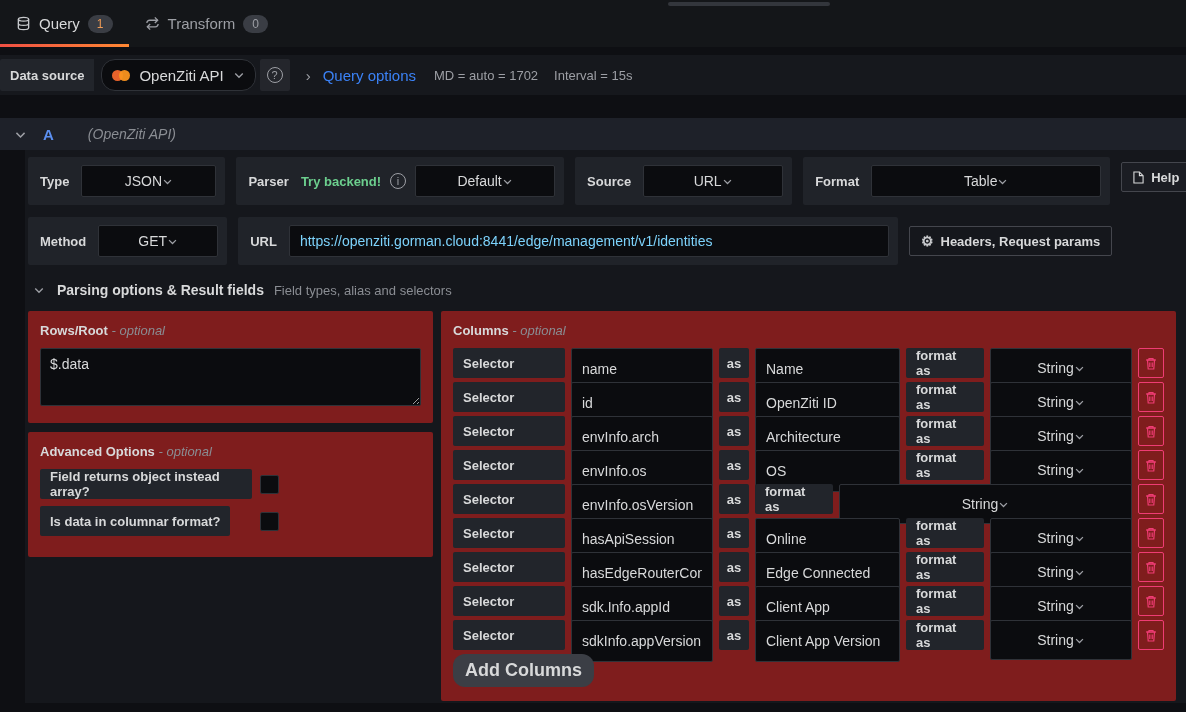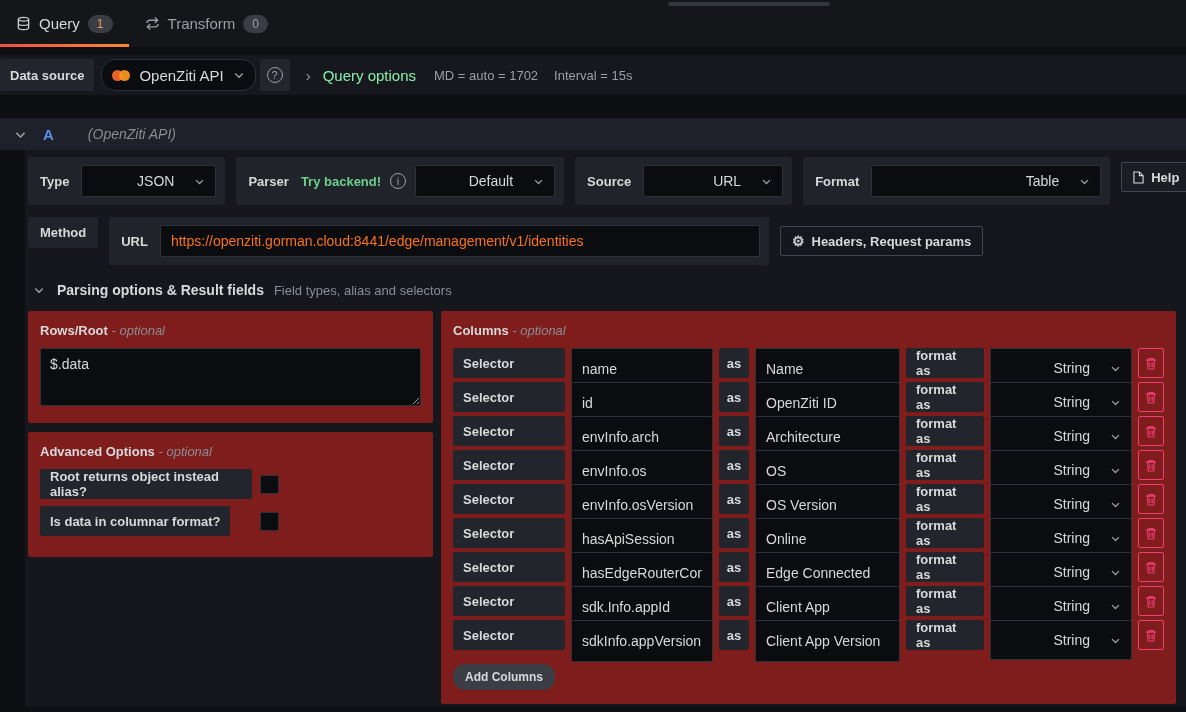--- a/index.html
+++ b/index.html
@@ -24,37 +24,37 @@
   .toolbar { margin-top:8px; height:40px; background:#16181d; display:flex; align-items:center; }
   .ds-label { background:#22252b; height:32px; display:flex; align-items:center; padding:0 10px; font-weight:bold; border-radius:2px 0 0 2px; }
   .ds-picker { background:#0b0c0f; border:1px solid #2f3238; height:32px; display:flex; align-items:center; gap:9px; padding:0 10px; margin-left:7px; border-radius:14px; cursor:pointer; font-size:15px; }
   .ziti-logo { display:inline-flex; align-items:center; }
   .ziti-logo i { width:11px; height:11px; border-radius:50%; display:inline-block; }
   .ziti-logo .c1 { background:#e8622b; }
   .ziti-logo .c2 { background:#f9941f; margin-left:-4px; opacity:.95; }
   .ds-help { width:30px; height:32px; background:#24262c; border:none; display:flex; align-items:center; justify-content:center; border-radius:2px; margin-left:4px; cursor:pointer; }
   .circle-glyph { width:16px; height:16px; border:1px solid #9d9fa5; border-radius:50%; color:#9d9fa5; font-size:11px; display:flex; align-items:center; justify-content:center; line-height:1; }
   .crumb { color:#9d9fa5; margin:0 6px 0 16px; font-size:15px; }
-  .query-options { color:#86efac; font-size:15px; margin:0 18px 0 6px; cursor:pointer; text-decoration:none; }
+  .query-options { color:#3b82f6; font-size:15px; margin:0 18px 0 6px; cursor:pointer; text-decoration:none; }
   .stat { color:#9d9fa5; font-size:13px; margin-right:16px; }
 
   
   .query-header { margin-top:23px; height:32px; background:#1e2129; display:flex; align-items:center; padding:0 14px; cursor:pointer; }
   .refid { color:#5b8ff0; font-weight:bold; font-size:15px; margin-left:16px; }
   .ds-hint { color:#8a8d93; font-style:italic; margin-left:34px; font-size:14px; }
 
   
   .query-body { margin-left:25px; background:#15171c; padding:7px 10px 2px 3px; }
   .form-row { display:flex; gap:11px; margin-bottom:12px; align-items:flex-start; }
   .fgroup { background:#202329; padding:8px 9px; display:flex; align-items:center; gap:9px; border-radius:2px; }
   .glabel { font-weight:bold; padding:0 3px; white-space:nowrap; }
   .hint-green { color:#6ccf8e; font-weight:bold; white-space:nowrap; }
-  .select { background:#0b0c0f; border:1px solid #2f3238; border-radius:2px; height:32px; display:flex; align-items:center; justify-content:flex-end; padding:0 10px; gap:20px; font-size:14px; color:#d8d9da; cursor:pointer; }
+  .select { background:#0b0c0f; border:1px solid #2f3238; border-radius:2px; height:32px; display:flex; align-items:center; justify-content:center; padding:0 10px; gap:0; font-size:14px; color:#d8d9da; cursor:pointer; }
   .w135{width:135px}.w140{width:140px}.w230{width:230px}.w120{width:120px}
-  .text-input { background:#0b0c0f; border:1px solid #2f3238; border-radius:2px; height:32px; padding:0 10px; color:#f97316; font-size:14px; font-family:inherit; }
+  .text-input { background:#0b0c0f; border:1px solid #2f3238; border-radius:2px; height:32px; padding:0 10px; color:#7dd3fc; font-size:14px; font-family:inherit; }
   .btn { background:#1b1d23; border:1px solid #44464d; color:#d8d9da; height:30px; padding:0 11px; border-radius:2px; display:inline-flex; align-items:center; gap:7px; font-size:13px; font-weight:bold; cursor:pointer; font-family:inherit; }
   .right-btns { margin-left:auto; display:flex; gap:10px; padding-top:5px; }
   .headers-btn { align-self:center; margin-left:0; background:transparent; }
 
   .section-header { display:flex; align-items:center; margin:17px 0 13px 5px; }
   .section-title { font-weight:bold; font-size:14px; margin-left:12px; }
   .section-sub { color:#8a8d93; margin-left:10px; font-size:13px; }
 
   .parse-cols { display:flex; gap:8px; align-items:flex-start; }
   .left-col { width:405px; display:flex; flex-direction:column; gap:9px; flex:none; }
@@ -70,21 +70,21 @@
 
   .col-row { display:flex; gap:6px; margin-bottom:4px; height:30px; }
   .col-label { background:#22252b; display:flex; align-items:center; padding:0 10px; font-weight:bold; border-radius:2px; flex:none; }
   .w-sel-label { width:112px; }
   .as-label { width:30px; justify-content:center; padding:0; }
   .format-label { width:78px; }
   .col-input { background:#0b0c0f; border:1px solid #2f3238; border-radius:2px; color:#d8d9da; font-size:14px; padding:0 10px; height:42px; font-family:inherit; flex:none; }
   .w-sel { width:142px; } .w-alias { width:145px; }
   .col-select { flex:1; height:40px; }
   .trash-btn { width:26px; height:30px; border:1px solid #ef3c74; border-radius:2px; background:transparent; display:flex; align-items:center; justify-content:center; cursor:pointer; flex:none; }
-  .add-btn { margin-top:10px; background:#3b3e45; color:#d8d9da; border:none; padding:6px 12px; border-radius:12px; font-size:12px; font-weight:bold; cursor:pointer; font-family:inherit; }
+  .add-btn { background:#3b3e45; color:#d8d9da; border:none; padding:6px 12px; border-radius:12px; font-size:18px; font-weight:bold; cursor:pointer; font-family:inherit; }
   .gear-glyph { font-size:14px; line-height:1; color:#c7c9cc; }
 </style>
 </head>
 <body>
 
 <div class="tabbar">
   <div class="drag-handle"></div>
   <div class="tab active">
     <span>
       <svg width="15" height="15" viewBox="0 0 16 16" fill="none" stroke="#c7c9cc" stroke-width="1.4">
@@ -189,20 +189,26 @@
           </svg>
         <span>Help</span>
       </button>
 
     </div>
   </div>
 
   <div class="form-row">
     <div class="fgroup">
       <span class="glabel">Method</span>
+      <div class="select w120">
+        <span>GET</span>
+        <svg width="11" height="11" viewBox="0 0 16 16" fill="none" stroke="#9d9fa5" stroke-width="1.8">
+            <path d="M3 6l5 5 5-5"></path>
+          </svg>
+      </div>
     </div>
     <div class="fgroup">
       <span class="glabel">URL</span>
       <input class="text-input" style="width: 600px;" value="https://openziti.gorman.cloud:8441/edge/management/v1/identities">
     </div>
     <button class="btn headers-btn">
       <span class="gear-glyph">⚙</span>
       <span>Headers, Request params</span>
     </button>
   </div>
@@ -225,21 +231,21 @@
         </div>
         <textarea class="rows-root-area" style="">$.data</textarea>
       </div>
       <div class="panel">
         <div class="panel-heading">
           <span class="ph-label">Advanced Options</span>
           <span class="ph-opt">- optional</span>
         </div>
 
           <div class="adv-row">
-            <span class="adv-label">Root returns object instead alias?</span>
+            <span class="adv-label">Field returns object instead array?</span>
             <span class="checkbox"></span>
           </div>
 
           <div class="adv-row">
             <span class="adv-label">Is data in columnar format?</span>
             <span class="checkbox"></span>
           </div>
 
       </div>
     </div>
@@ -336,21 +342,20 @@
                 <path d="M2.5 3l.7 9h5.6l.7-9z"></path>
                 <path d="M4.8 5.5v4.5M7.2 5.5v4.5"></path>
               </svg>
             </button>
           </div>
         
           <div class="col-row">
             <span class="col-label w-sel-label">Selector</span>
             <input class="col-input w-sel" value="envInfo.osVersion" style="">
             <span class="col-label as-label">as</span>
-            <input class="col-input w-alias" value="OS Version" style="">
             <span class="col-label format-label">format as</span>
             <div class="select col-select">
               <span>String</span>
               <svg width="11" height="11" viewBox="0 0 16 16" fill="none" stroke="#9d9fa5" stroke-width="1.8">
                 <path d="M3 6l5 5 5-5"></path>
               </svg>
             </div>
             <button class="trash-btn">
               <svg width="12" height="13" viewBox="0 0 12 13" fill="none" stroke="#ef3c74" stroke-width="1.2">
                 <path d="M1 3h10"></path>

